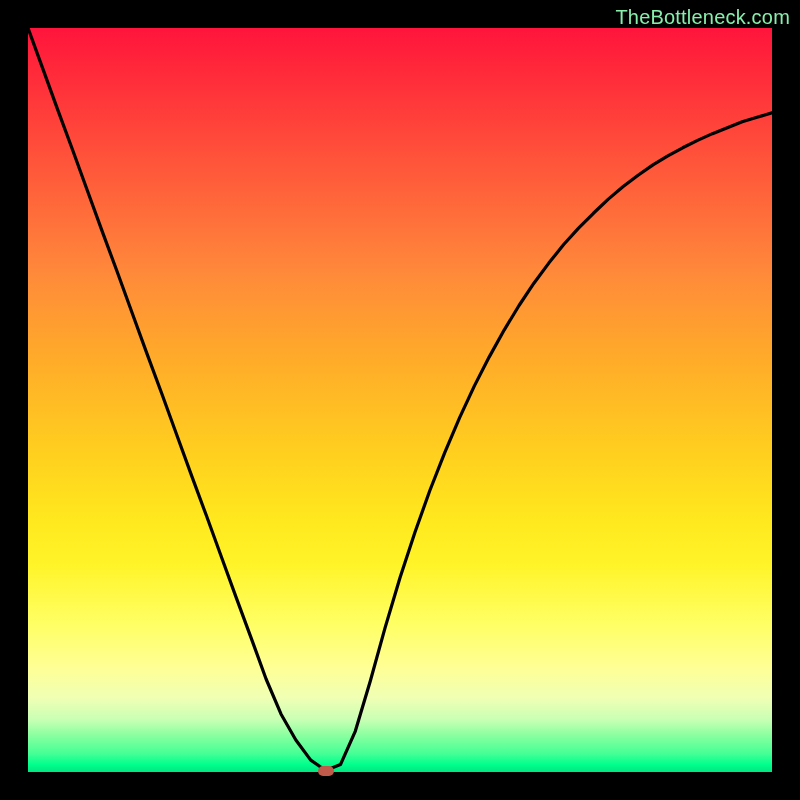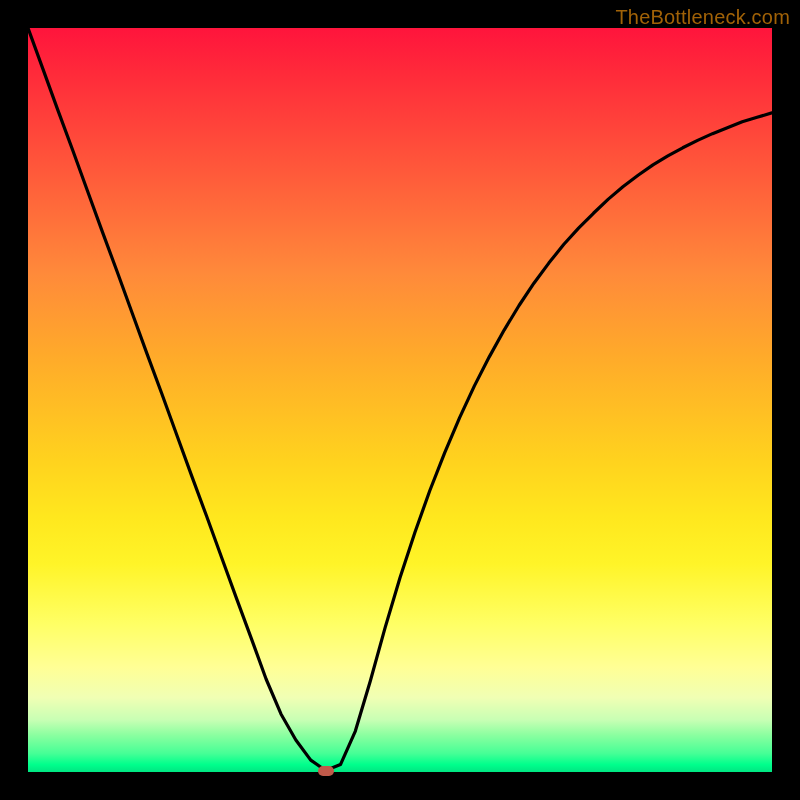--- a/index.html
+++ b/index.html
@@ -53,21 +53,21 @@
     position: absolute;
     width: 16px;
     height: 10px;
     border-radius: 5px;
     background: #c05a4a;
   }
   .watermark {
     position: absolute;
     top: 6px;
     right: 10px;
-    color: #a16207;
+    color: #86efac;
     font-size: 20px;
     font-weight: 500;
     letter-spacing: 0.2px;
     text-align: right;
   }
 </style>
 </head>
 <body>
 
 <div class="frame">

